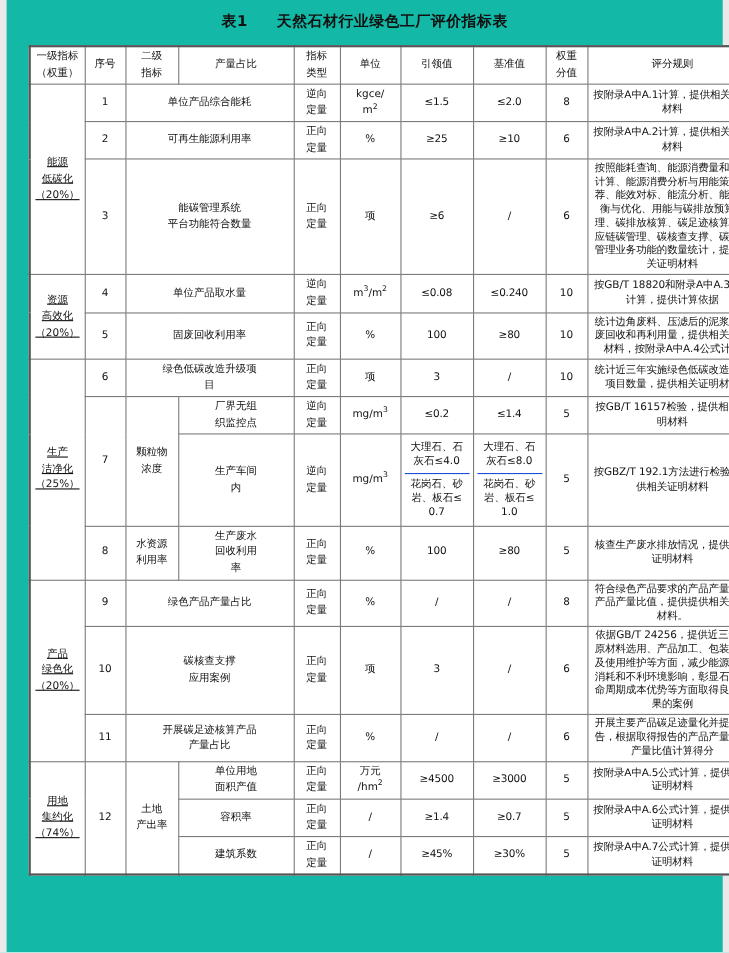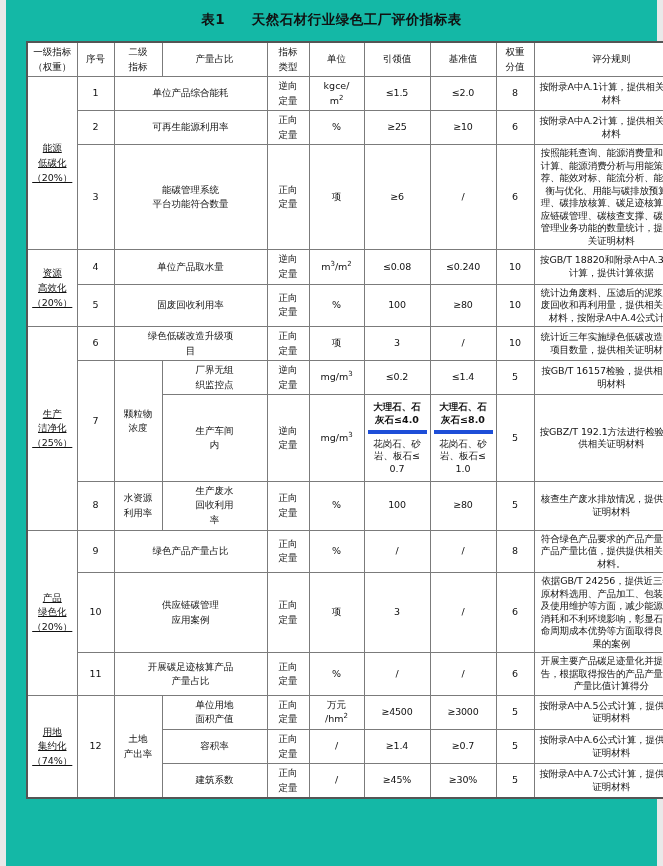--- a/index.html
+++ b/index.html
@@ -84,21 +84,21 @@
   .seg{
     display:block;
     padding:1px 0;
   }
   .subsplit{padding:0;}
   .subsplit .half{
     padding:4px 3px;
     line-height:1.3;
     font-size:9.5px;
   }
-  .subsplit .half.top{border-bottom:4px solid #1d4ed8;font-weight:bold;}
+  .subsplit .half.top{border-bottom:1px solid #1d4ed8;}
   sup{font-size:7px;vertical-align:super;line-height:0;}
 </style>
 </head>
 <body>
 
 <div id="page">
 
   <div class="caption">
     <span>表1</span>
     <span class="gap"></span>
@@ -330,21 +330,21 @@
         </td>
         <td class="unit">%</td>
         <td class="val">/</td>
         <td class="val">/</td>
         <td class="num">8</td>
         <td class="rule">符合绿色产品要求的产品产量与总产品产量比值，提供提供相关证明材料。</td>
       </tr>
       <tr>
         <td class="num">10</td>
         <td colspan="2">
-          <span class="seg">供应链碳管理</span>
+          <span class="seg">碳核查支撑</span>
           <span class="seg">应用案例</span>
         </td>
         <td>
           <span class="seg">正向</span>
           <span class="seg">定量</span>
         </td>
         <td class="unit">项</td>
         <td class="val">3</td>
         <td class="val">/</td>
         <td class="num">6</td>

